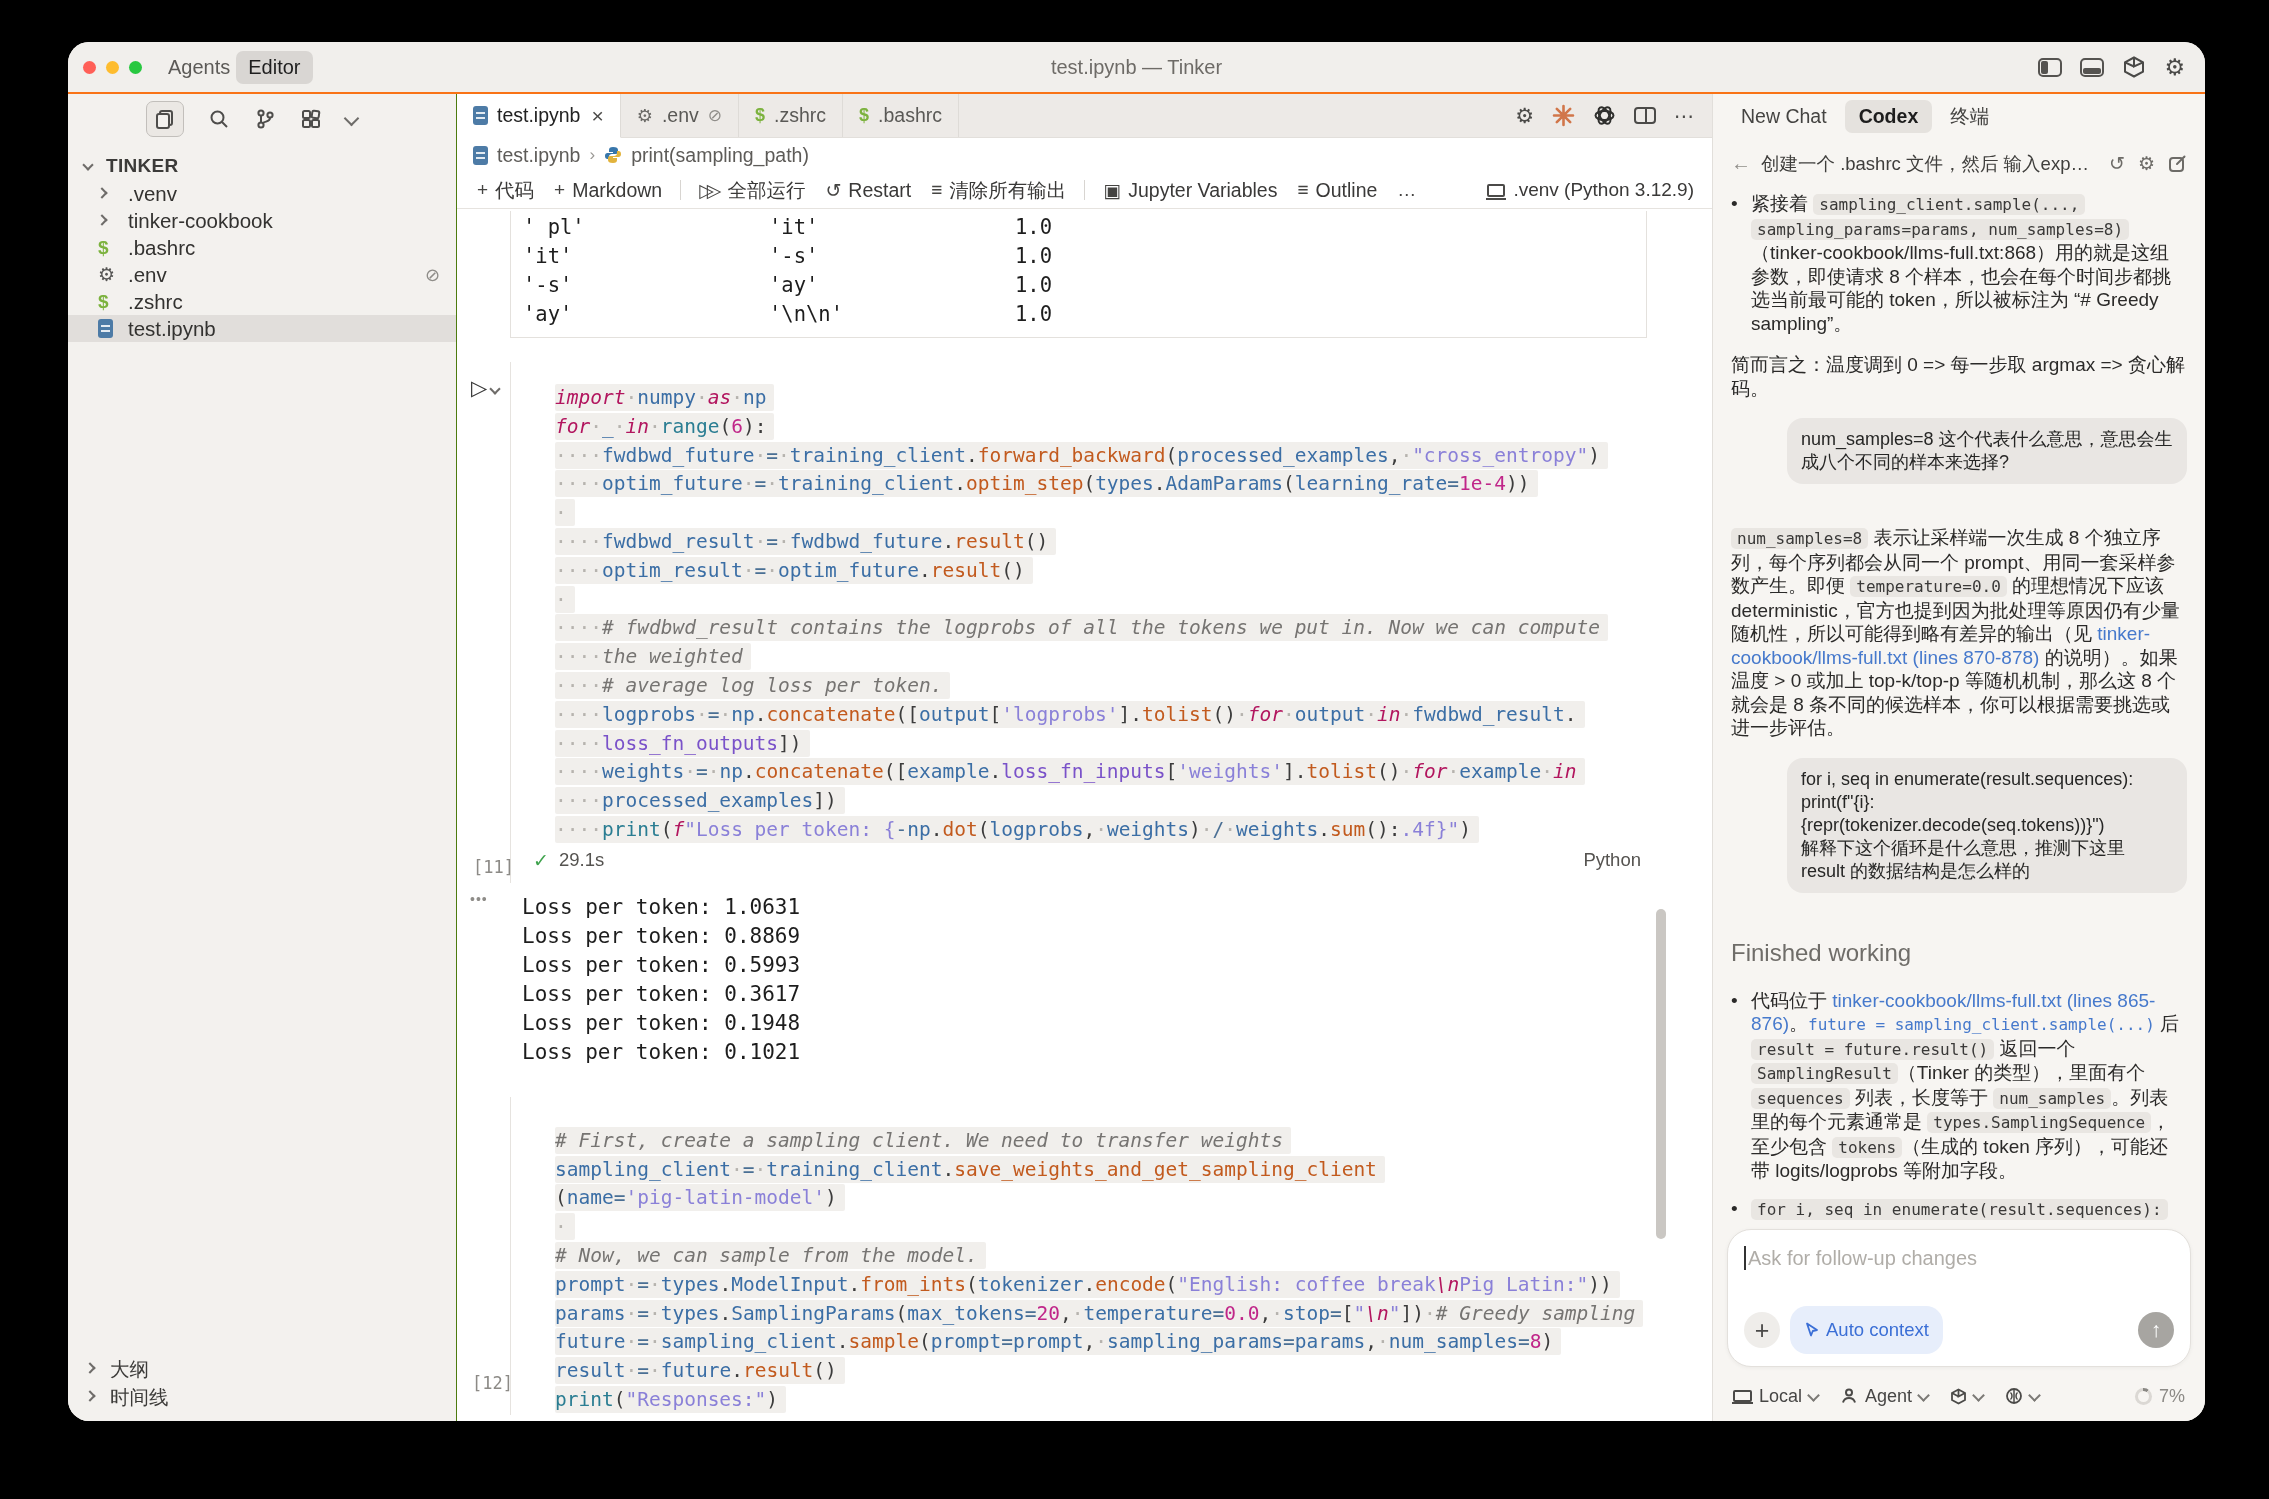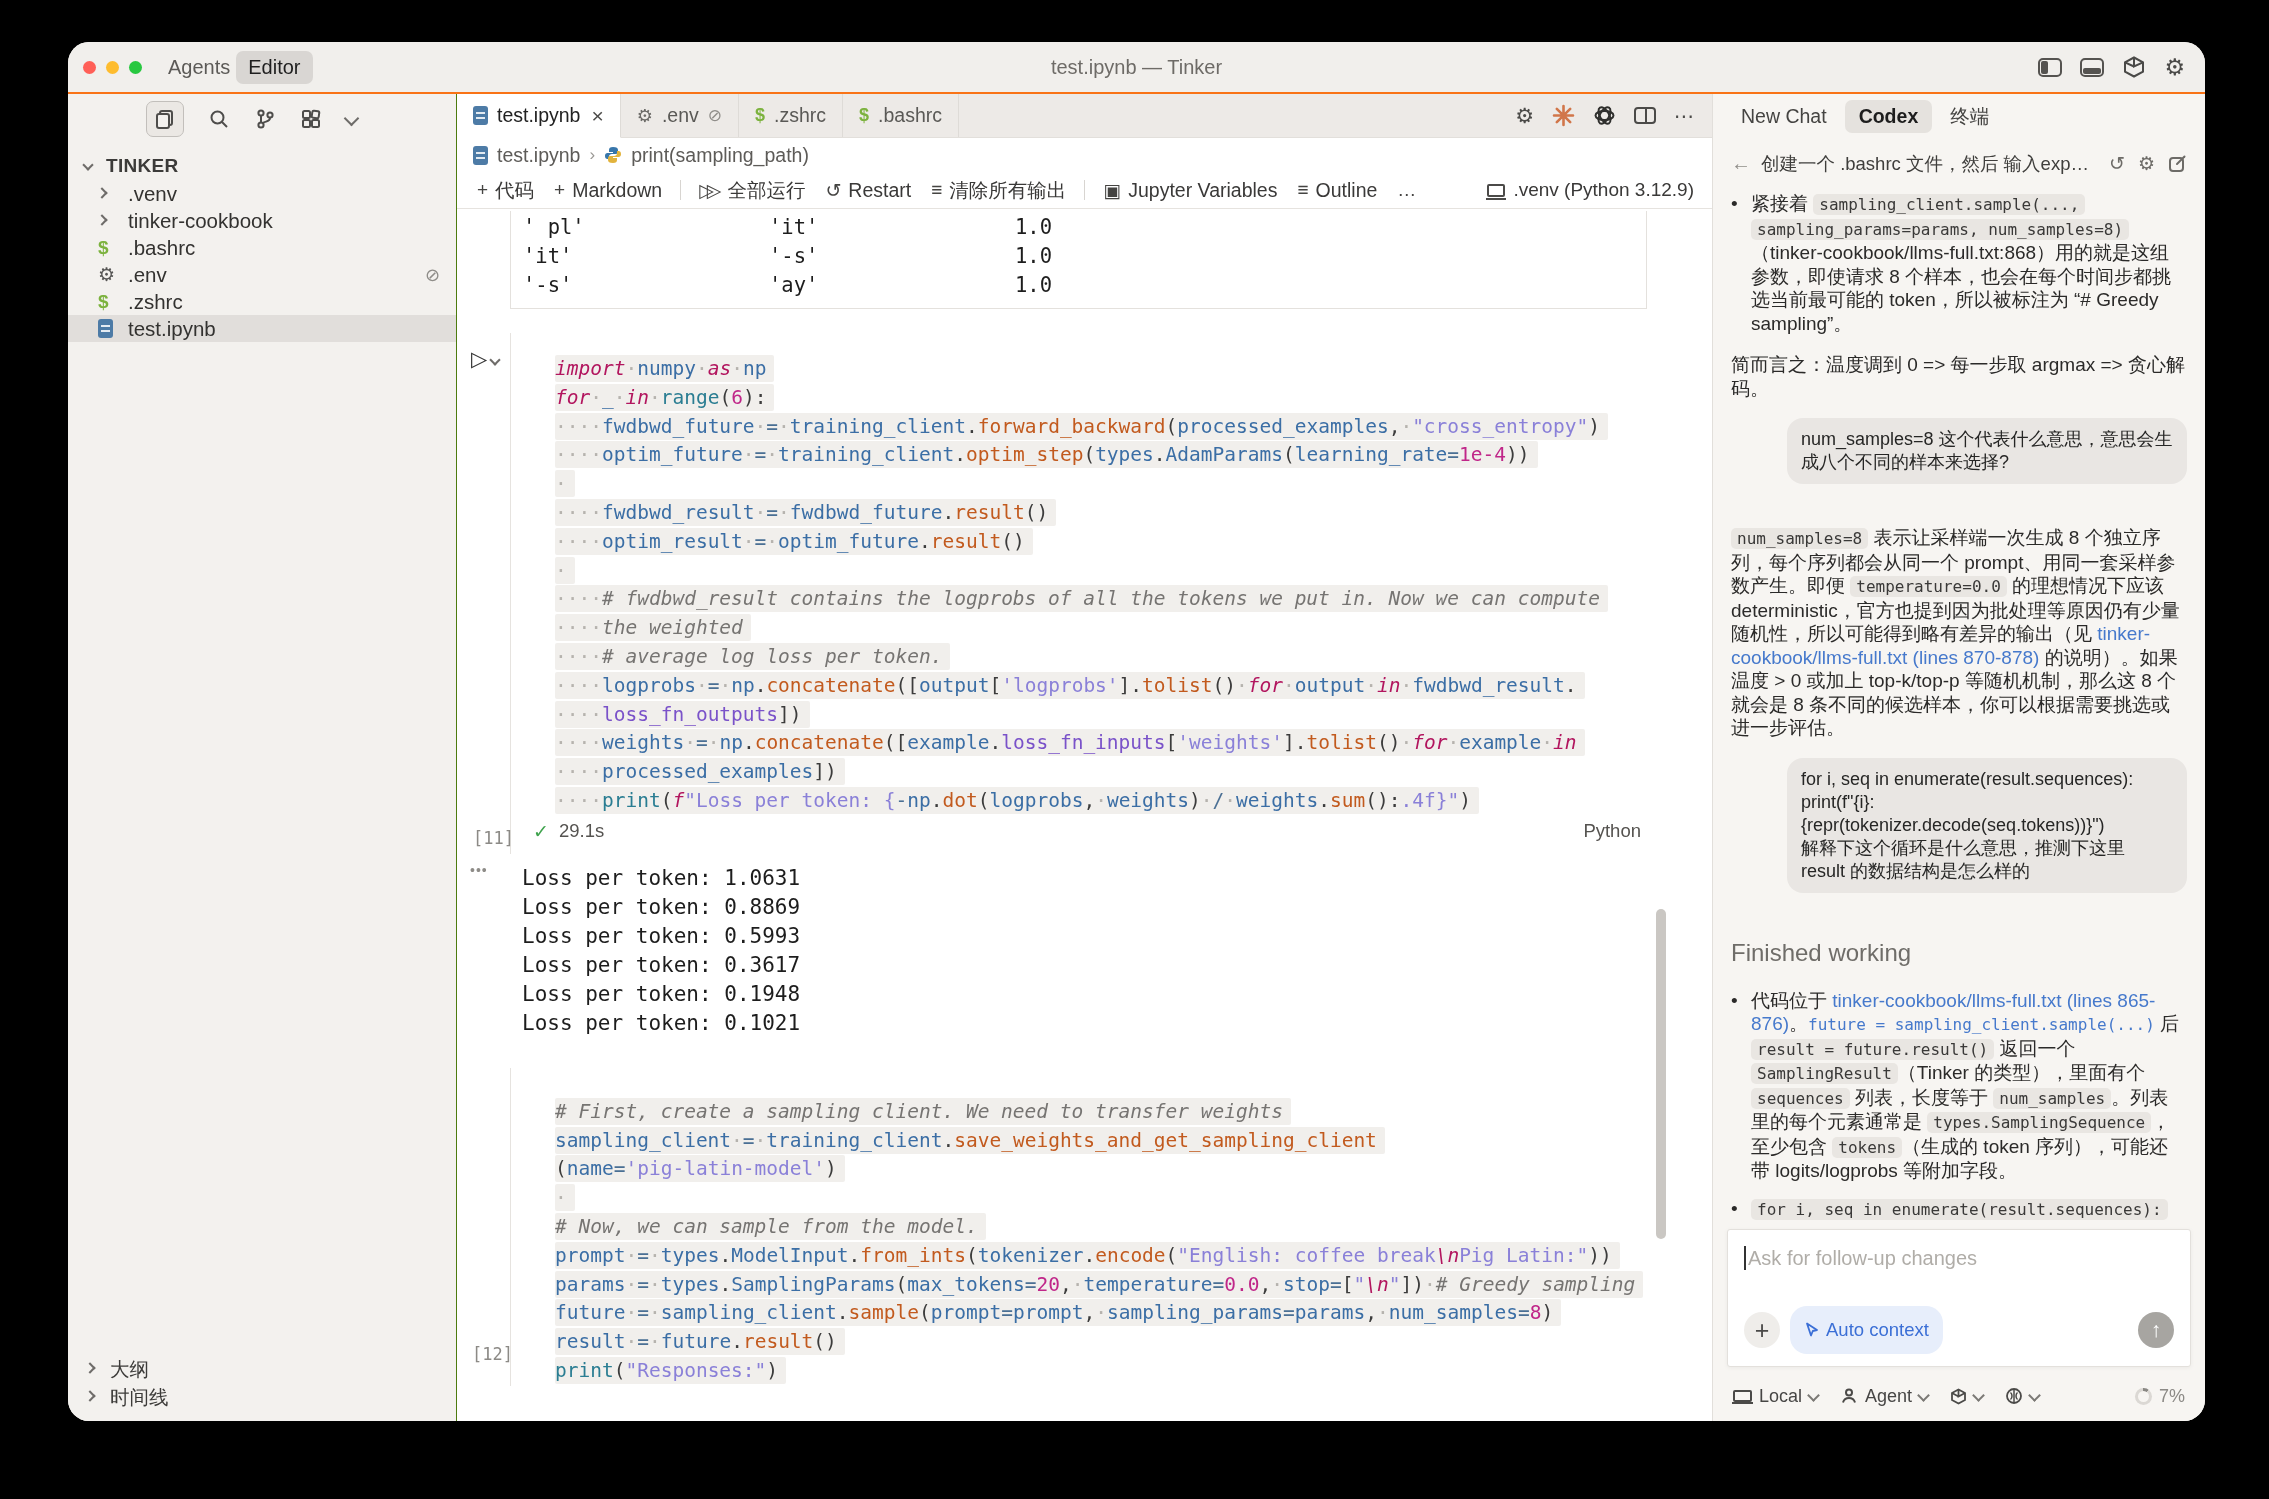--- a/index.html
+++ b/index.html
@@ -116,21 +116,21 @@
   .sg-chip{font-family:"DejaVu Sans Mono",monospace;font-size:16px;background:#e9e6e2;border-radius:5px;padding:1px 6px;color:#3a3938;box-decoration-break:clone;-webkit-box-decoration-break:clone}
   .sg-link{color:#4679cc}
   .sg-mlink{color:#4679cc;font-family:"DejaVu Sans Mono",monospace;font-size:16px}
   .summary{margin-top:4px;font-size:19px;line-height:23.5px;color:#2b2a29}
   .bub-wrap{display:flex;justify-content:flex-end;margin-top:18px}
   .bubble{background:#e9e6e3;border-radius:16px;padding:10px 14px;max-width:372px;font-size:18px;line-height:23px;color:#262625}
   .bubble.pre{white-space:pre-line}
   .answer{margin-top:42px;font-size:19px;line-height:23.5px;color:#2b2a29}
   .fstatus{margin-top:46px;font-size:24px;color:#6f6d69}
   .b2{margin-top:22px}
-  .inputcard{flex:0 0 auto;margin:6px 14px 10px;background:#fff;border:1.5px solid #e3e0dc;border-radius:3px;box-shadow:0 1px 4px rgba(0,0,0,.05);padding:16px 16px 12px}
+  .inputcard{flex:0 0 auto;margin:6px 14px 10px;background:#fff;border:1.5px solid #e3e0dc;border-radius:24px;box-shadow:0 1px 4px rgba(0,0,0,.05);padding:16px 16px 12px}
   .ph-row{display:flex;align-items:center;gap:2px}
   .caret{width:2px;height:24px;background:#333;display:inline-block}
   .ph{color:#b0ada8;font-size:20px}
   .ctl-row{display:flex;align-items:center;gap:10px;margin-top:36px}
   .plusbtn{width:36px;height:36px;border-radius:50%;background:#efedea;border:none;color:#4a4948;font-size:25px;line-height:1;display:flex;align-items:center;justify-content:center}
   .autoctx{height:48px;border-radius:17px;background:#e7eefb;color:#3b6fd6;font-size:18.5px;display:flex;align-items:center;gap:6px;padding:0 14px}
   .sendbtn{width:36px;height:36px;border-radius:50%;background:#a7a5a1;border:none;color:#fff;font-size:21px;display:flex;align-items:center;justify-content:center}
   .chat-status{height:38px;flex:0 0 38px;display:flex;align-items:center;gap:18px;padding:0 20px 6px;font-size:18px;color:#474645}
   .cs-item{display:flex;align-items:center;gap:7px}
   .cs-item .chev{width:7px;height:7px;border-color:#7b7975}
@@ -336,20 +336,21 @@
           <span class="kico"></span>
           <span>.venv (Python 3.12.9)</span>
         </div>
       </div>
 
       <div class="nbscroll">
         <div class="pout">
             <div class="orow"><span>' pl'</span><span>'it'</span><span>1.0</span></div>
             <div class="orow"><span>'it'</span><span>'-s'</span><span>1.0</span></div>
             <div class="orow"><span>'-s'</span><span>'ay'</span><span>1.0</span></div>
+            <div class="orow"><span>'ay'</span><span>'\n\n'</span><span>1.0</span></div>
           </div>
 
         <div class="cell c1">
           <div class="runbtn">▷<span class="chev sm"></span></div>
           <div class="codearea">
             <div>
                 <div class="cline"><span class="lbg"><span class="tk-k">import</span><span class="tk-w">·</span><span class="tk-v">numpy</span><span class="tk-w">·</span><span class="tk-k">as</span><span class="tk-w">·</span><span class="tk-v">np</span></span></div>
                 <div class="cline"><span class="lbg"><span class="tk-k">for</span><span class="tk-w">·</span><span class="tk-v">_</span><span class="tk-w">·</span><span class="tk-k">in</span><span class="tk-w">·</span><span class="tk-b">range</span><span class="tk-p">(</span><span class="tk-n">6</span><span class="tk-p">):</span></span></div>
                 <div class="cline"><span class="lbg"><span class="tk-w">····</span><span class="tk-v">fwdbwd_future</span><span class="tk-w">·</span><span class="tk-o">=</span><span class="tk-w">·</span><span class="tk-v">training_client</span><span class="tk-p">.</span><span class="tk-f">forward_backward</span><span class="tk-p">(</span><span class="tk-v">processed_examples</span><span class="tk-p">,</span><span class="tk-w">·</span><span class="tk-s">"cross_entropy"</span><span class="tk-p">)</span></span></div>
                 <div class="cline"><span class="lbg"><span class="tk-w">····</span><span class="tk-v">optim_future</span><span class="tk-w">·</span><span class="tk-o">=</span><span class="tk-w">·</span><span class="tk-v">training_client</span><span class="tk-p">.</span><span class="tk-f">optim_step</span><span class="tk-p">(</span><span class="tk-v">types</span><span class="tk-p">.</span><span class="tk-v">AdamParams</span><span class="tk-p">(</span><span class="tk-v">learning_rate</span><span class="tk-o">=</span><span class="tk-n">1e-4</span><span class="tk-p">))</span></span></div>

